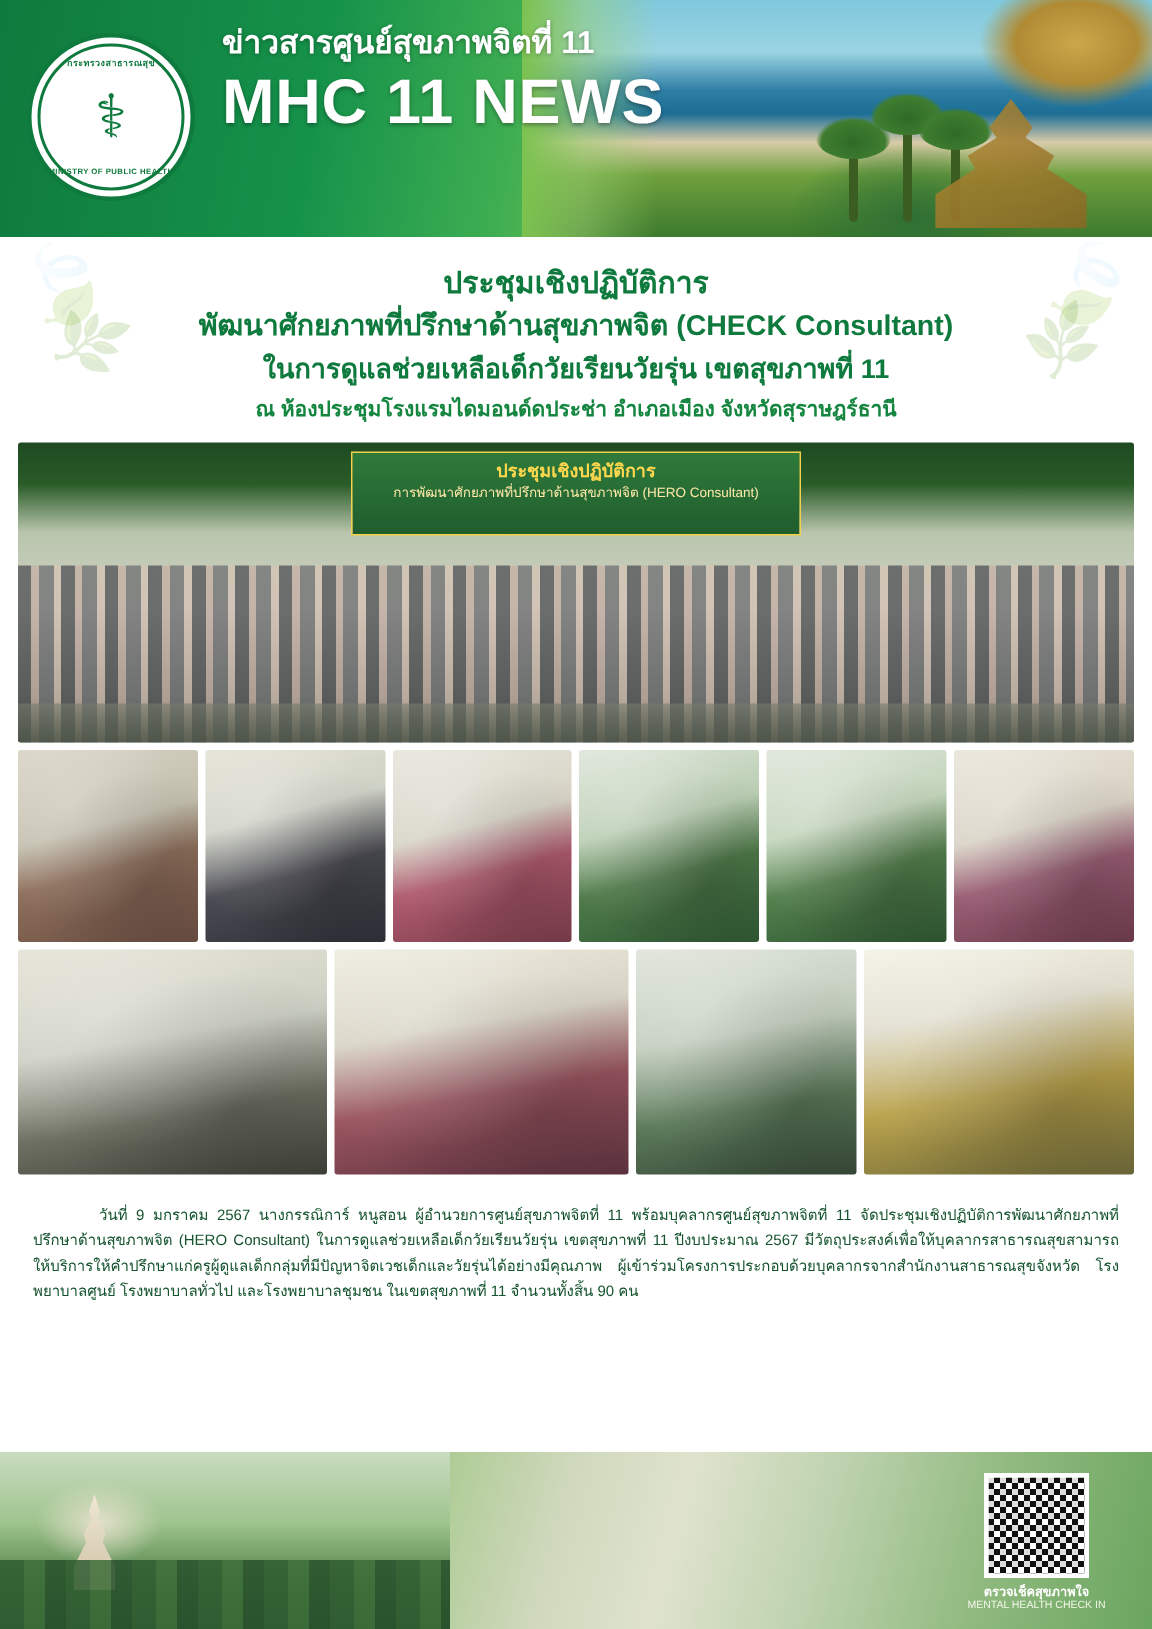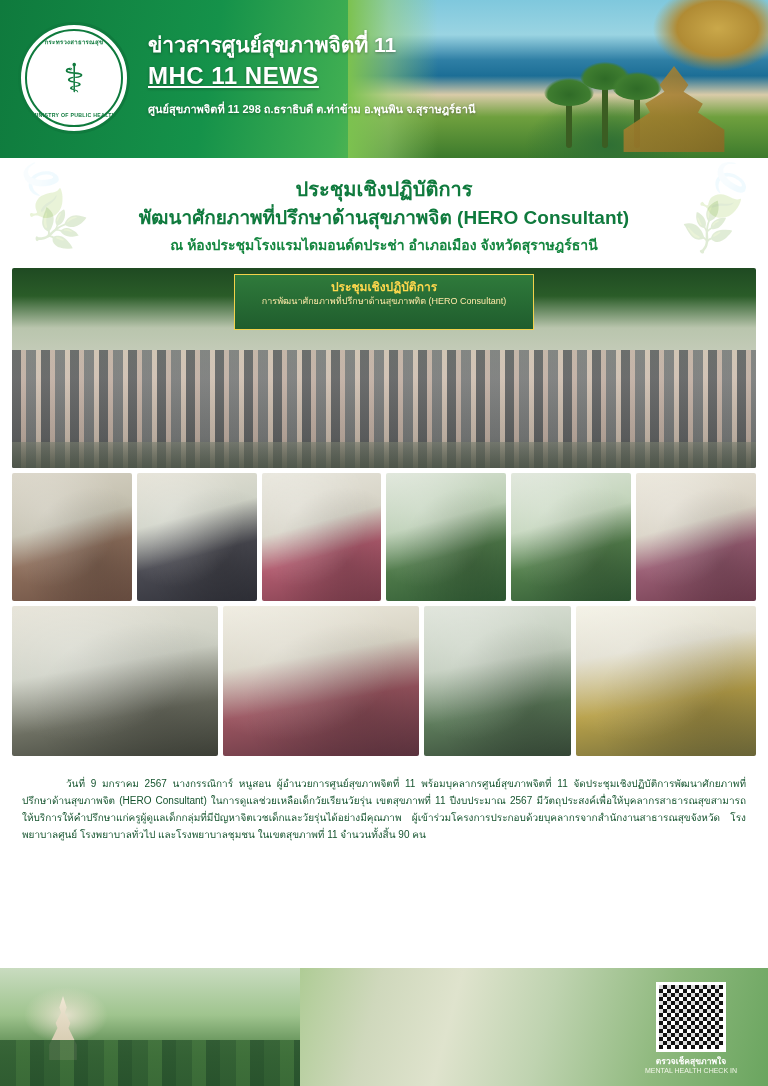--- a/index.html
+++ b/index.html
@@ -83,36 +83,35 @@
     color: #0f7a3d;
     font-weight: bold;
   }
   .logo-top-text { top: 6px; }
   .logo-bottom-text { bottom: 7px; font-size: 5.2px; }
   .logo-caduceus {
     font-size: 40px; line-height: 1; color: #0f7a3d;
   }
   .header-text {
     position: absolute;
-    left: 148px; top: 28px;
+    left: 148px; top: 11px;
     color: #ffffff;
     text-shadow: 0 1px 3px rgba(0,0,0,.35);
   }
   .header-sub1 {
     font-size: 21px;
     font-weight: bold;
     margin-bottom: 2px;
   }
   .header-title {
-    font-size: 24px;
+    font-size: 42px;
     font-weight: bold;
     letter-spacing: .5px;
     line-height: 1.05;
-    margin-bottom: 12px;
-    text-decoration: underline;
+    margin-bottom: 1px;
   }
   .header-addr {
     font-size: 11px;
     font-weight: bold;
   }
 
   
   .title-block {
     position: relative;
     padding: 16px 20px 6px 20px;
@@ -285,41 +284,41 @@
       <div class="logo-inner">
         <div class="logo-top-text">กระทรวงสาธารณสุข</div>
         <div class="logo-caduceus">⚕</div>
         <div class="logo-bottom-text">MINISTRY OF PUBLIC HEALTH</div>
       </div>
     </div>
 
     <div class="header-text">
       <div class="header-sub1">ข่าวสารศูนย์สุขภาพจิตที่ 11</div>
       <div class="header-title">MHC 11 NEWS</div>
-      <div class="header-addr">ศูนย์สุขภาพจิตที่ 11 298 ถ.ธราธิบดี ต.ท่าข้าม อ.พุนพิน จ.สุราษฎร์ธานี</div>
     </div>
   </div>
 
   <div class="title-block">
     <span class="leaf-deco leaf-l1">🍃</span>
     <span class="leaf-deco leaf-l2">🌿</span>
     <span class="leaf-deco leaf-r1">🍃</span>
     <span class="leaf-deco leaf-r2">🌿</span>
     <div class="t-line1">ประชุมเชิงปฏิบัติการ</div>
-    <div class="t-line2">พัฒนาศักยภาพที่ปรึกษาด้านสุขภาพจิต (HERO Consultant)</div>
+    <div class="t-line2">พัฒนาศักยภาพที่ปรึกษาด้านสุขภาพจิต (CHECK Consultant)</div>
+    <div class="t-line3">ในการดูแลช่วยเหลือเด็กวัยเรียนวัยรุ่น เขตสุขภาพที่ 11</div>
     <div class="t-line4">ณ ห้องประชุมโรงแรมไดมอนด์ดประช่า อำเภอเมือง จังหวัดสุราษฎร์ธานี</div>
   </div>
 
   <div class="photos">
 
     <div class="row">
       <div class="ph ph-group">
         <div class="banner">
           <div class="b1">ประชุมเชิงปฏิบัติการ</div>
-          <div>การพัฒนาศักยภาพที่ปรึกษาด้านสุขภาพทิต (HERO Consultant)</div>
+          <div>การพัฒนาศักยภาพที่ปรึกษาด้านสุขภาพจิต (HERO Consultant)</div>
         </div>
         <div class="people"></div>
         <div class="stage"></div>
       </div>
     </div>
 
     <div class="row r2">
       <div class="ph p-a">
           <div class="blur"></div>
         </div>

